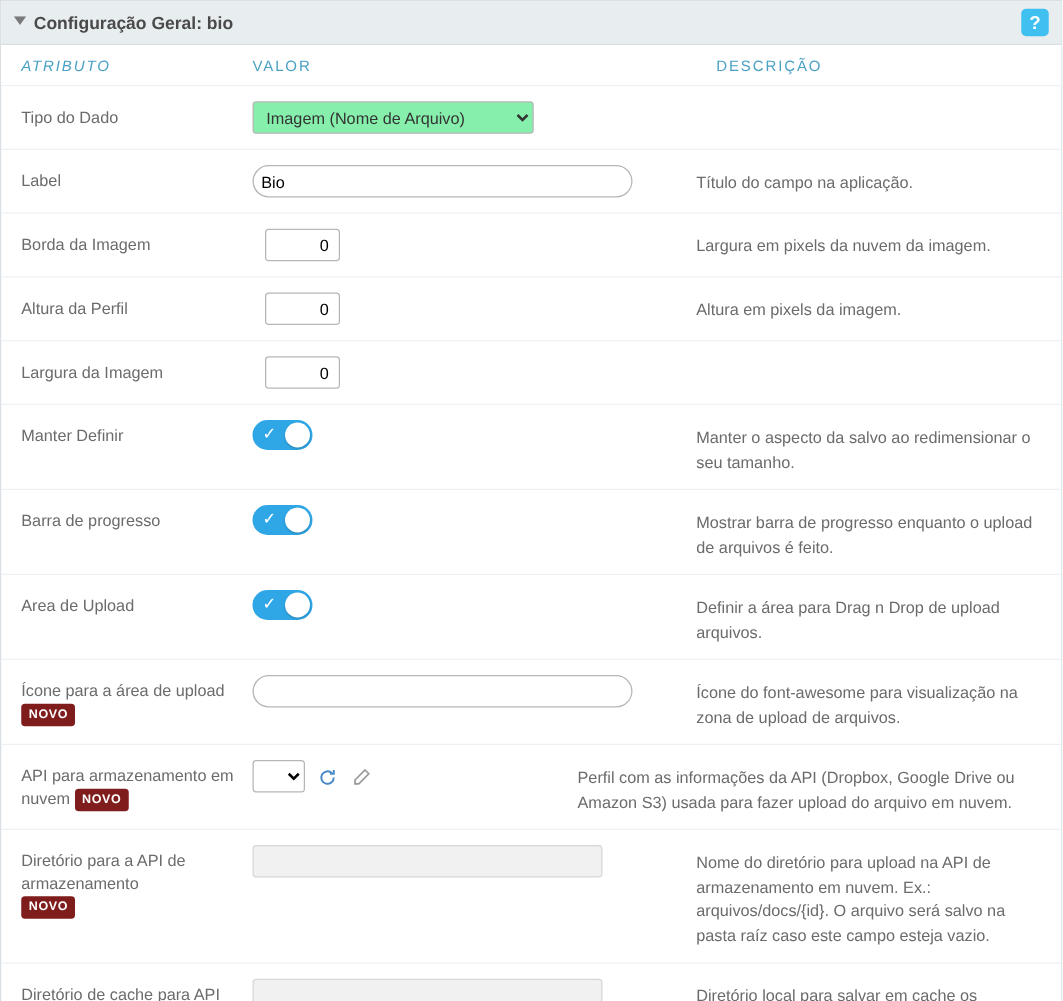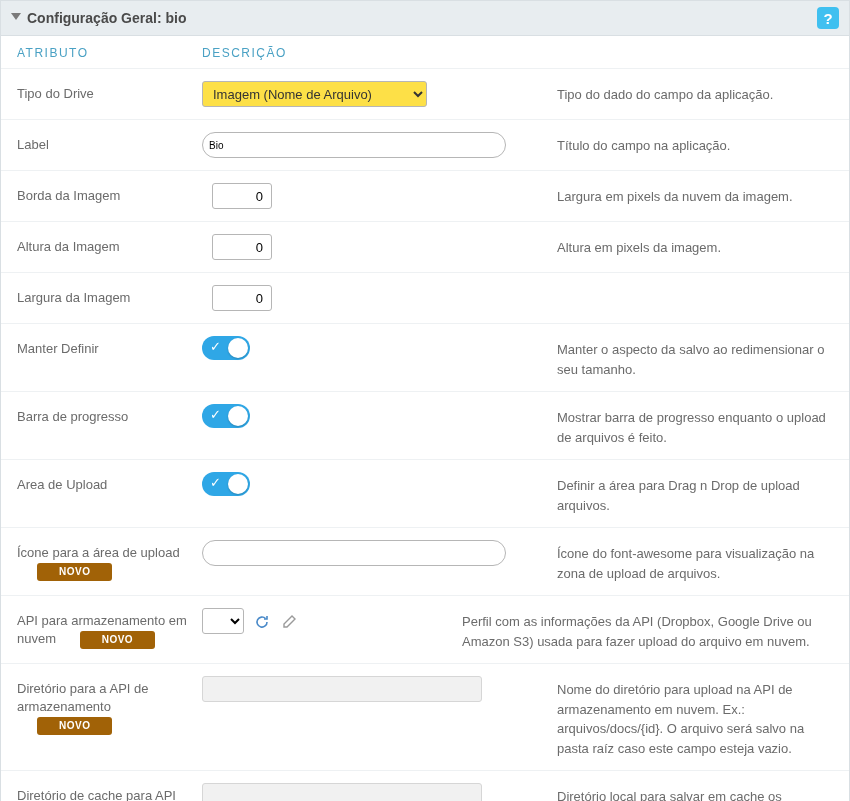--- a/index.html
+++ b/index.html
@@ -47,23 +47,23 @@
   }
   .columns-header {
     display: flex;
     padding: 10px 16px 8px 16px;
     color: #4aa1c4;
     font-size: 12px;
     letter-spacing: 1.5px;
     border-bottom: 1px solid #eef1f3;
     background:#fff;
   }
-  .col-attr  { width: 185px; flex: 0 0 185px; }
+  .col-attr  { width: 185px; flex: 0 0 185px; font-style: italic; }
   .col-val   { width: 355px; flex: 0 0 355px; }
-  .col-desc  { flex: 1; }
+  .col-desc  { flex: 1; margin-left: 16px; }
   .row {
     display: flex;
     align-items: flex-start;
     padding: 12px 16px;
     border-bottom: 1px solid #eef1f3;
   }
   .row:last-child { border-bottom: none; }
   .attr-cell {
     width: 185px;
     flex: 0 0 185px;
@@ -78,48 +78,48 @@
     padding-right: 30px;
     box-sizing: border-box;
   }
   .desc-cell {
     flex: 1;
     line-height: 1.5;
     padding-top: 4px;
   }
   .novo-badge {
     display: inline-block;
-    background: #a16207;
+    background: #7f1d1d;
     color: #fff;
     font-size: 10px;
     font-weight: bold;
-    padding: 2px 22px;
+    padding: 2px 6px;
     border-radius: 3px;
     vertical-align: middle;
-    margin-left: 20px;
+    margin-left: 0;
     letter-spacing: 0.5px;
   }
   select.full, input.text-full {
     width: 225px;
     height: 26px;
     border: 1px solid #b6b6b6;
     border-radius: 3px;
     padding: 2px 6px;
     font-size: 13px;
     box-sizing: border-box;
-    background:#fde047;
+    background:#86efac;
     color:#333;
   }
   input.text-wide {
     width: 304px;
     height: 26px;
     border: 1px solid #b6b6b6;
     border-radius: 13px;
     padding: 2px 6px;
-    font-size: 10px;
+    font-size: 13px;
     box-sizing: border-box;
   }
   input.num {
     width: 60px;
     height: 26px;
     border: 1px solid #b6b6b6;
     border-radius: 3px;
     text-align: right;
     padding: 2px 8px;
     font-size: 13px;
@@ -197,51 +197,51 @@
       </span>
       <span>Configuração Geral: bio</span>
     </div>
     <div class="help-btn">
       <span>?</span>
     </div>
   </div>
 
   <div class="columns-header">
     <div class="col-attr">ATRIBUTO</div>
+    <div class="col-val">VALOR</div>
     <div class="col-desc">DESCRIÇÃO</div>
   </div>
 
   <div class="row">
-    <div class="attr-cell">Tipo do Drive</div>
+    <div class="attr-cell">Tipo do Dado</div>
     <div class="val-cell">
       <select class="full">
         <option>Imagem (Nome de Arquivo)</option>
       </select>
     </div>
-    <div class="desc-cell">Tipo do dado do campo da aplicação.</div>
   </div>
 
   <div class="row">
     <div class="attr-cell">Label</div>
     <div class="val-cell">
       <input class="text-wide" type="text" value="Bio" style="">
     </div>
     <div class="desc-cell">Título do campo na aplicação.</div>
   </div>
 
   <div class="row">
     <div class="attr-cell">Borda da Imagem</div>
     <div class="val-cell">
       <input class="num" type="text" value="0" style="">
     </div>
     <div class="desc-cell">Largura em pixels da nuvem da imagem.</div>
   </div>
 
   <div class="row">
-    <div class="attr-cell">Altura da Imagem</div>
+    <div class="attr-cell">Altura da Perfil</div>
     <div class="val-cell">
       <input class="num" type="text" value="0" style="">
     </div>
     <div class="desc-cell">Altura em pixels da imagem.</div>
   </div>
 
   <div class="row">
     <div class="attr-cell">Largura da Imagem</div>
     <div class="val-cell">
       <input class="num" type="text" value="0" style="">

